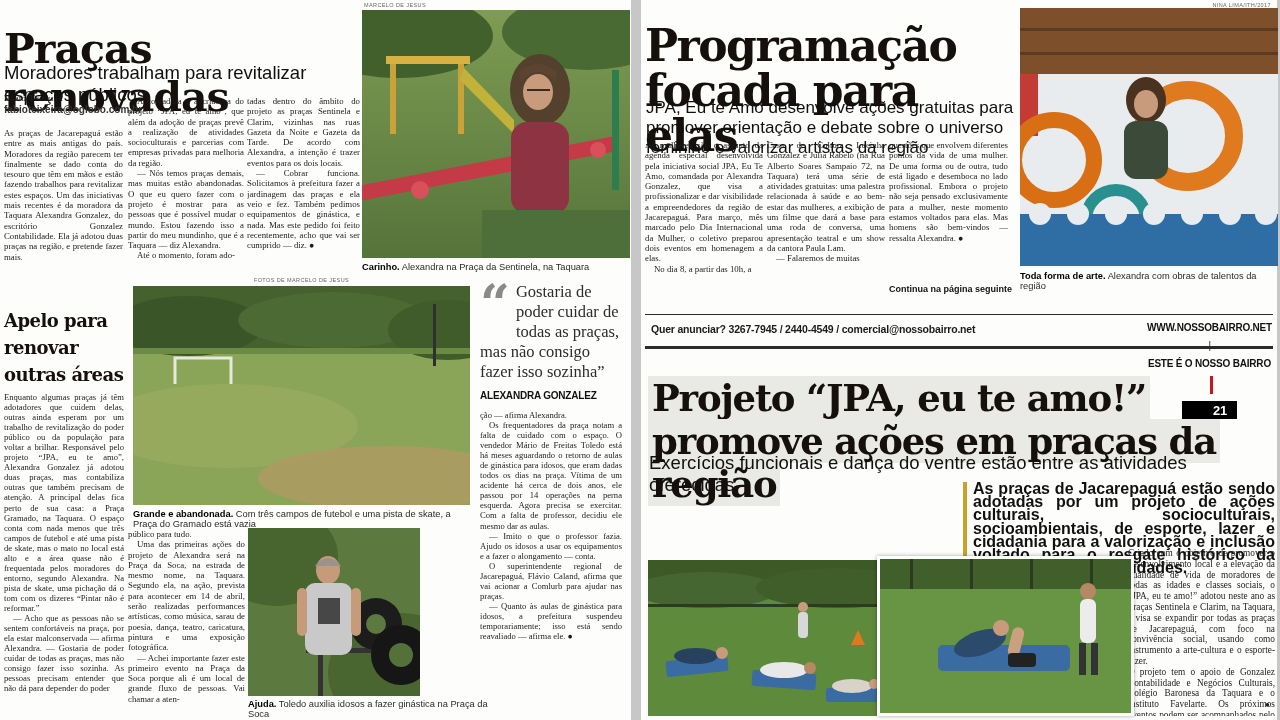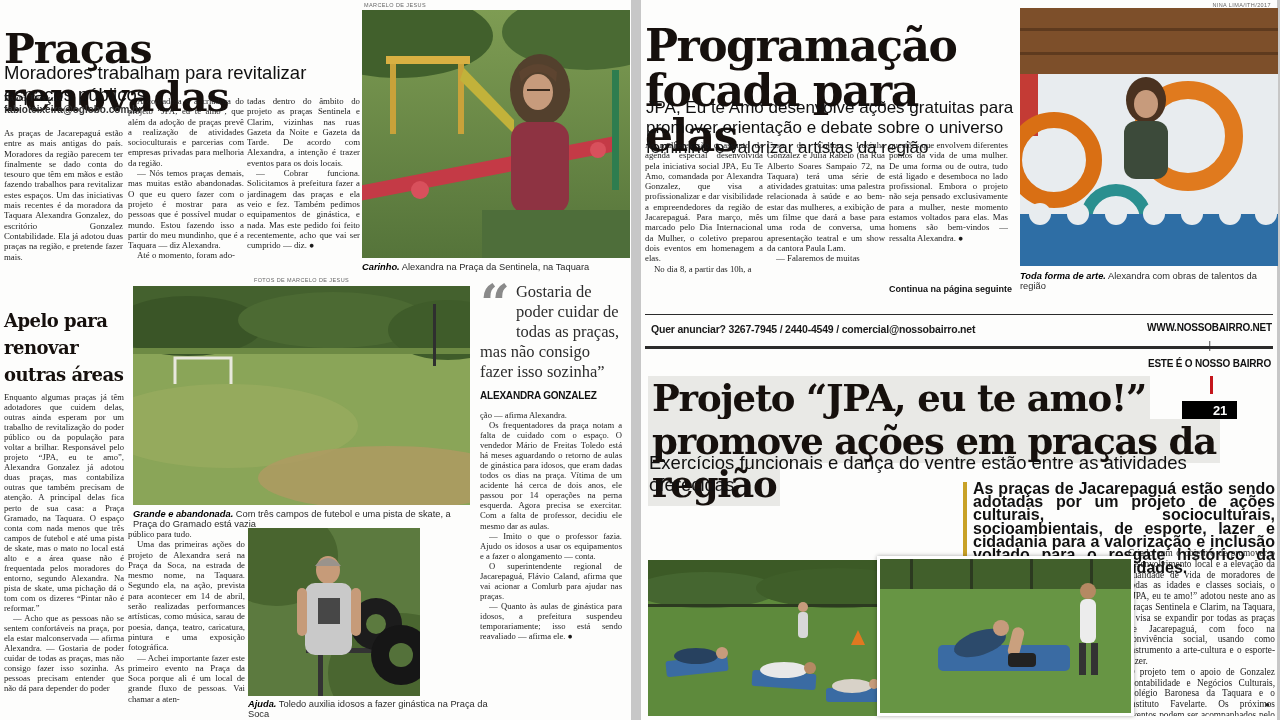--- a/index.html
+++ b/index.html
@@ -10,21 +10,21 @@
   .headline{font-family:"DejaVu Serif","Liberation Serif",serif;font-weight:900;color:#16100d;letter-spacing:-1px;margin-top:21px;}
   .subhead{font-family:"Liberation Sans",sans-serif;color:#101010;}
   .body-col{font-size:8.8px;line-height:10.3px;text-align:justify;overflow:hidden;}
   .body-col p{margin:0;text-indent:9px;}
   .body-col p.ni{text-indent:0;}
   .tight{font-size:8.6px;line-height:10.05px;}
   .byline-name{font-size:9px;font-weight:bold;font-variant:small-caps;letter-spacing:.3px;}
   .byline-mail{font-family:"Liberation Sans",sans-serif;font-size:10px;color:#333;font-weight:bold;}
   .credit{font-family:"Liberation Sans",sans-serif;font-size:5.5px;letter-spacing:.4px;color:#666;}
   .caption{font-family:"Liberation Sans",sans-serif;font-size:9.3px;color:#2a2a2a;}
-  .caption .lead{font-weight:bold;color:#000;font-style:italic;}
+  .caption .lead{font-weight:bold;color:#000;}
   .photo{overflow:hidden;background:#789;}
   .photo svg{display:block;width:100%;height:100%;}
   .quote-text{font-size:16.5px;line-height:20px;color:#2d2d2d;}
   .quote-attr{font-family:"Liberation Sans",sans-serif;font-size:10px;font-weight:bold;letter-spacing:-.2px;color:#111;}
   .qmark{font-family:"DejaVu Serif",serif;font-size:52px;line-height:40px;color:#8a8a8a;float:left;margin:2px 6px 0 0;font-weight:bold;}
   .rule{background:#2b2b2b;}
   .banner-left{font-family:"Liberation Sans",sans-serif;font-size:10.5px;font-weight:bold;color:#1a1a1a;letter-spacing:-.2px;}
   .banner-right{font-family:"Liberation Sans",sans-serif;font-size:10px;font-weight:bold;color:#111;letter-spacing:-.2px;white-space:nowrap;}
   .pagenum{background:#000000;color:#fff;font-family:"Liberation Sans",sans-serif;font-weight:bold;
            font-size:13px;width:34px;height:18px;display:inline-flex;align-items:center;justify-content:center;padding-left:21px;}

